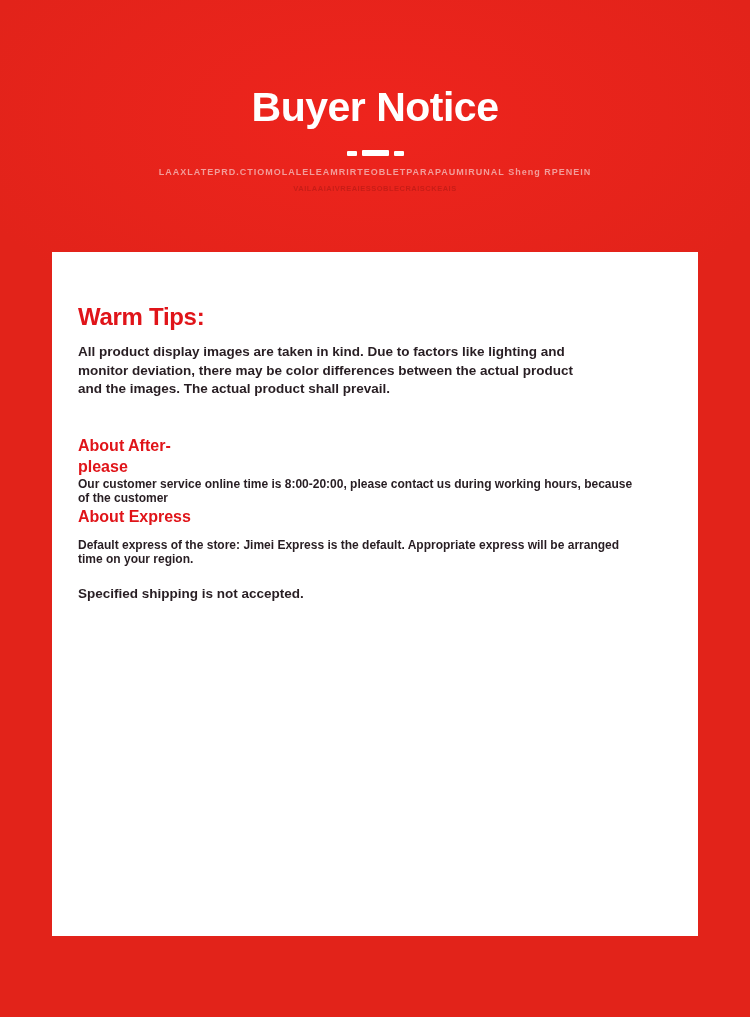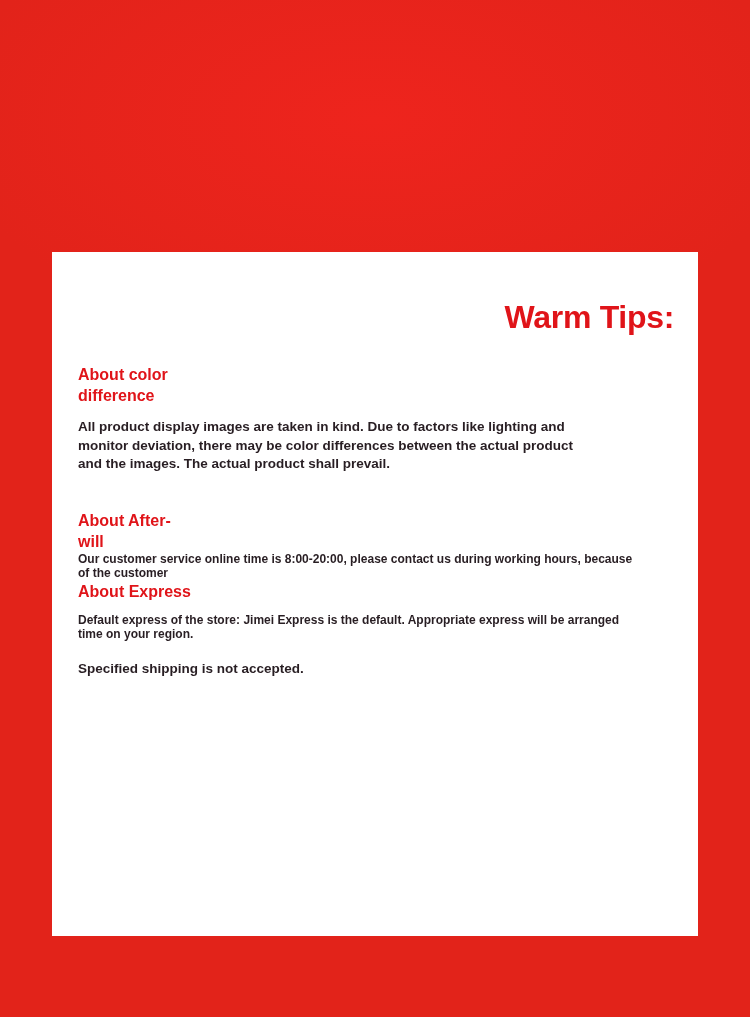--- a/index.html
+++ b/index.html
@@ -60,26 +60,25 @@
     white-space:nowrap;
   }
   
   .card{
     position:absolute;left:52px;top:252px;
     width:646px;height:684px;
     background:var(--card);
     padding:51px 24px 0 26px;
   }
   .warm{
-    font-size:32px;
+    font-size:24px;
     line-height:28px;
     font-weight:800;
     color:var(--accent-red);
     letter-spacing:-0.3px;
-    text-align:right;
   }
   .section h3{
     font-size:16px;
     line-height:21px;
     font-weight:800;
     color:var(--accent-red);
     white-space:pre-line;
   }
   .section p{
     font-weight:700;
@@ -90,37 +89,45 @@
   .p-md {font-size:13.5px;line-height:18.5px;}
   .p-md2{font-size:14.5px;line-height:17.5px;}
   .p-md3{font-size:13.5px;line-height:17px;}
   .p-sm {font-size:12px;  line-height:14.5px;}
 </style>
 </head>
 <body>
 
 <div class="page">
 
+  <header class="hero">
+    <h1>Buyer Notice</h1>
+    <div class="divider">
+      <span class="d small"></span>
+      <span class="d big"></span>
+      <span class="d small"></span>
+    </div>
+    <div class="subtitle">LAAXLATEPRD.CTIOMOLALELEAMRIRTEOBLETPARAPAUMIRUNAL Sheng RPENEIN</div>
+    <div class="subtitle2">VAILAAIAIVREAIESSOBLECRAISCKEAIS</div>
+  </header>
 
   <main class="card">
 
     <h2 class="warm">Warm Tips:</h2>
 
 
     <section class="section">
-      <h3 style="margin-top:33px">About color
-difference</h3>
       <p class="p-md" style="margin-top:12px">All product display images are taken in kind. Due to factors like lighting and
 monitor deviation, there may be color differences between the actual product
 and the images. The actual product shall prevail.</p>
     </section>
 
     <section class="section">
       <h3 style="margin-top:36px">About After-
-will</h3>
+please</h3>
       <p class="p-sm" style="margin-top:0">Our customer service online time is 8:00-20:00, please contact us during working hours, because
 of the customer</p>
     </section>
 
     <section class="section">
       <h3 style="">About Express</h3>
       <p class="p-sm" style="margin-top:11px">Default express of the store: Jimei Express is the default. Appropriate express will be arranged
 time on your region.</p>
       <p class="p-md3" style="margin-top:18px">Specified shipping is not accepted.</p>
     </section>

